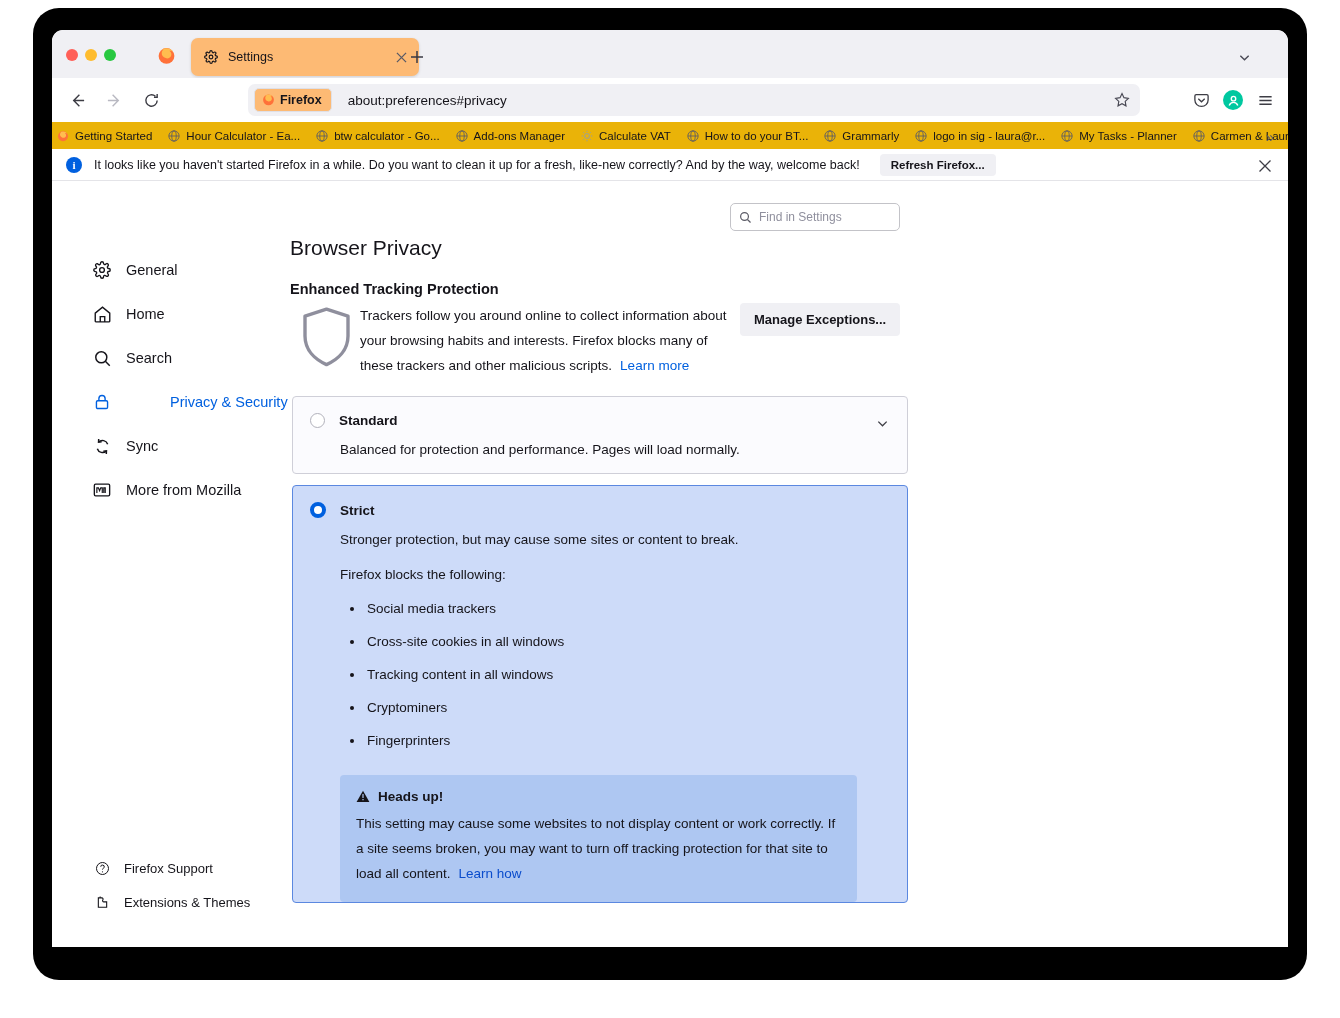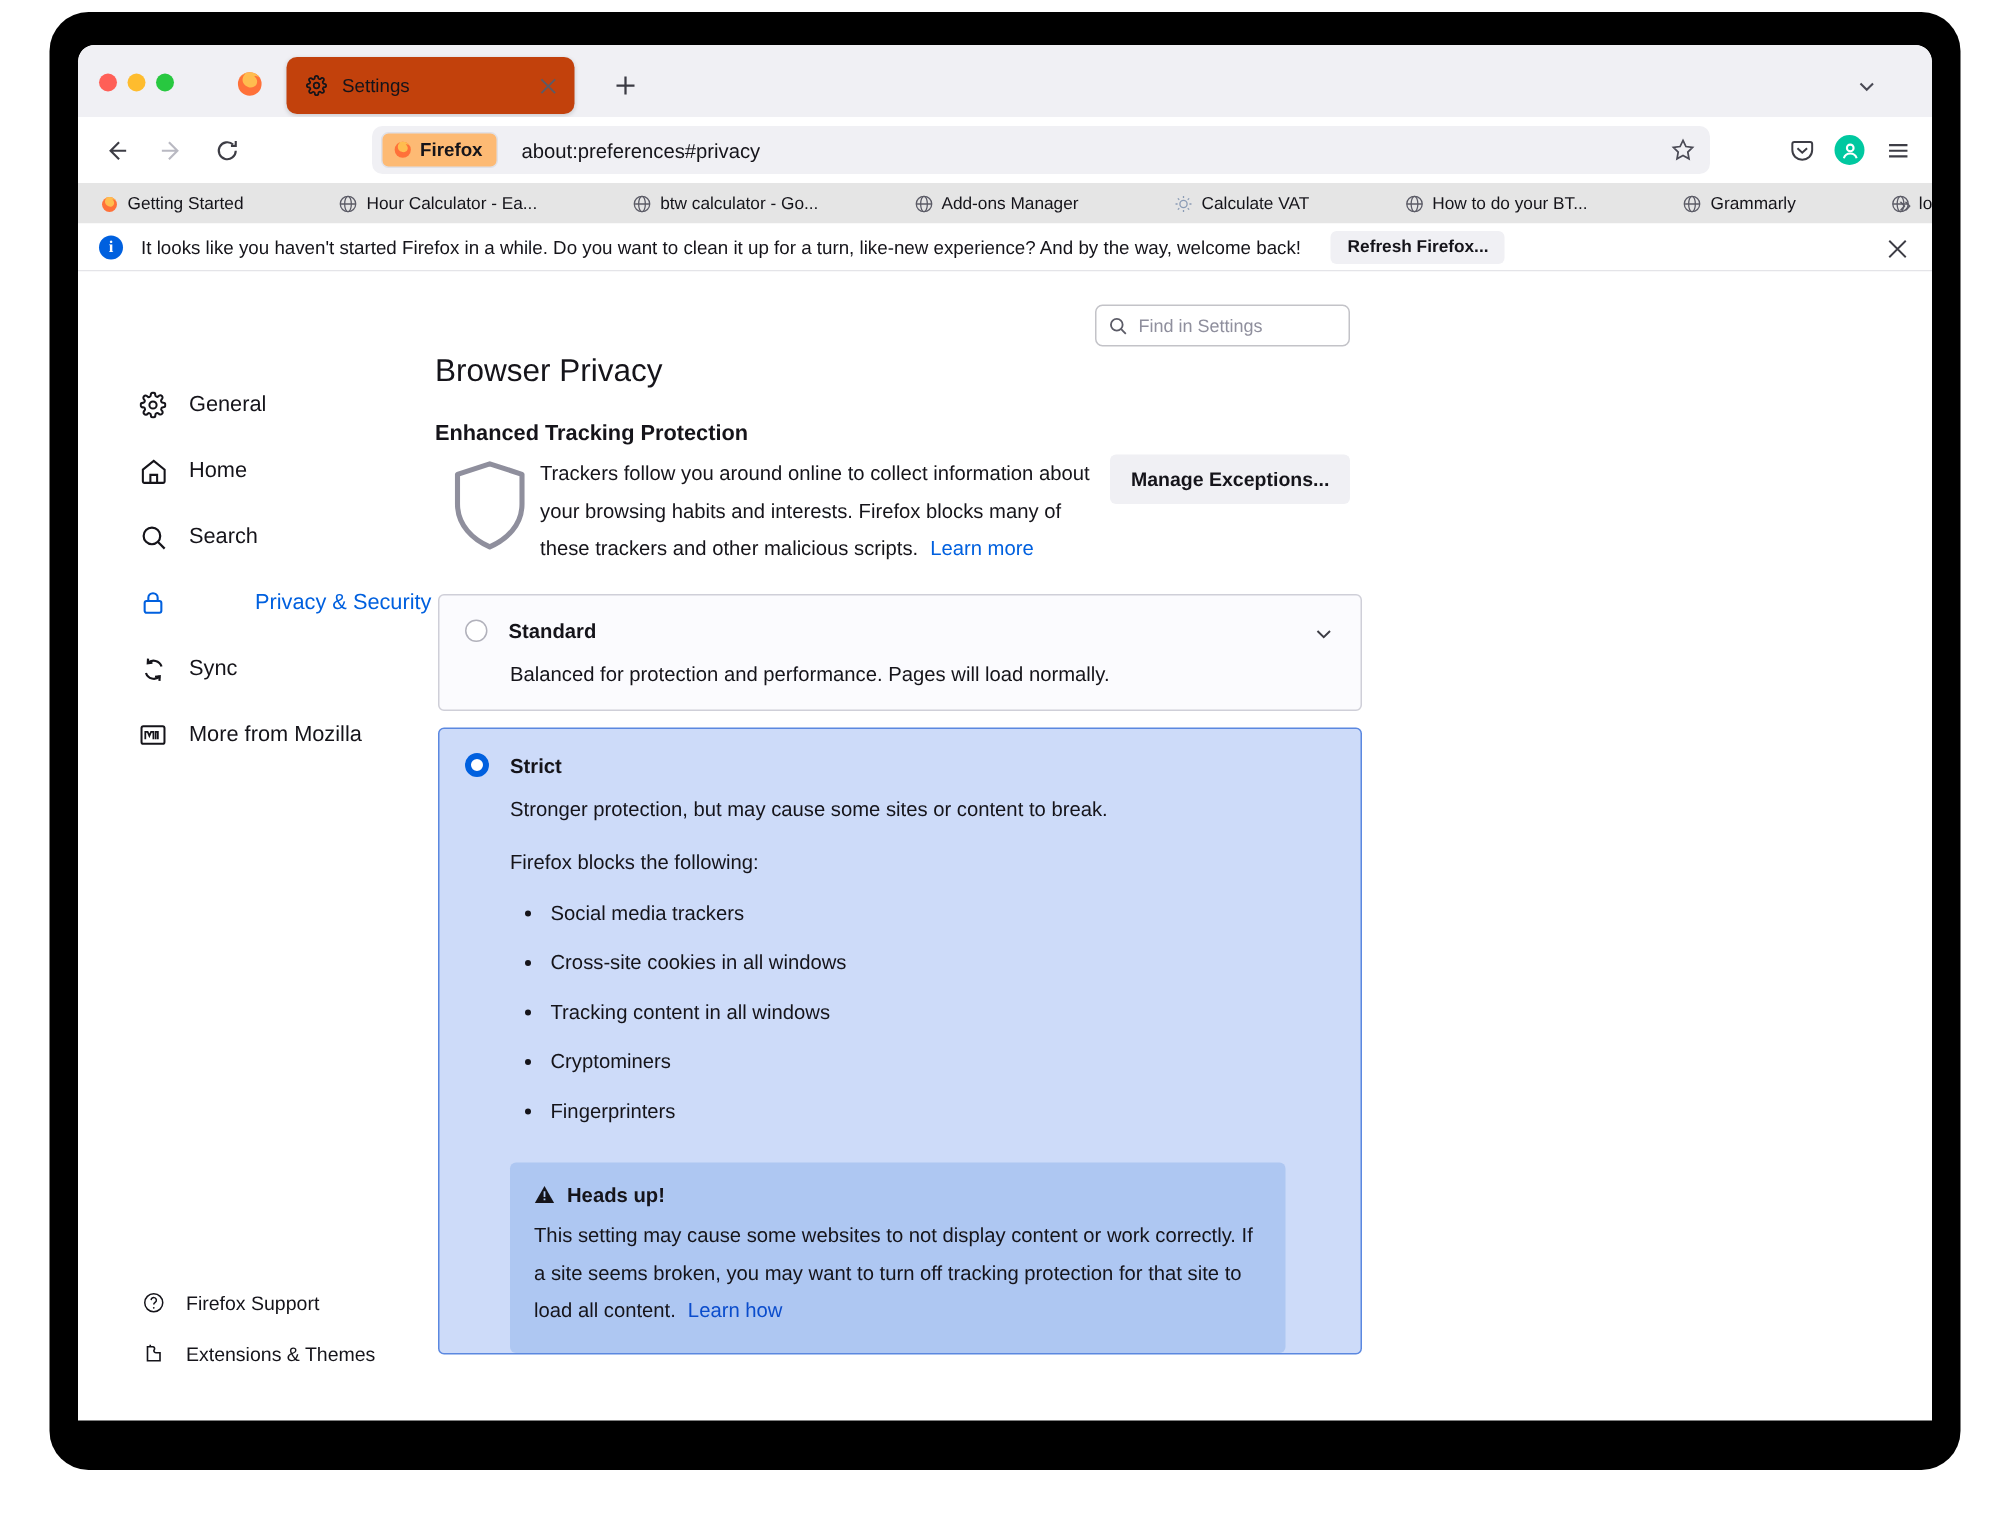--- a/index.html
+++ b/index.html
@@ -44,22 +44,22 @@
   .traffic.green  { left: 52px; background: #28c840; }
 
   #fox-logo {
     position: absolute; left: 105px; top: 16px;
     width: 19px; height: 19px; font-size: 17px; line-height: 19px;
     text-align: center;
   }
 
   #tab {
     position: absolute; left: 139px; top: 8px;
-    width: 192px; height: 38px;
-    background: #c2410c;
+    width: 228px; height: 38px;
+    background: #fdba74;
     border-radius: 7px;
     box-shadow: 0 1px 3px rgba(0,0,0,.14);
     display: flex; align-items: center;
   }
   #tab .tab-favicon { margin-left: 12px; width: 16px; height: 16px; display:flex; align-items:center; justify-content:center;}
   #tab .tab-title {
     margin-left: 9px; font-size: 12.5px; color: #15141a;
     white-space: nowrap; overflow: hidden; text-overflow: ellipsis; flex: 1;
   }
   #tab .tab-close {
@@ -130,26 +130,24 @@
   }
   #avatar-ico {
     width: 20px; height: 20px; border-radius: 50%;
     background: #00c8a0;
     display: flex; align-items: center; justify-content: center;
   }
 
   
   #bookmarks {
     height: 27px;
-    background: #e5e5e5;
-    display: flex; align-items: center;
-    padding-left: 10px;
+    background: #eab308;
+    display: flex; align-items: center;
     position: relative;
     overflow: hidden;
-    gap: 48px;
   }
   .bm {
     display: flex; align-items: center;
     margin-right: 7px;
     padding: 3px 4px;
     border-radius: 4px;
     flex: none;
   }
   .bm .bm-ico {
     width: 14px; height: 14px; margin-right: 5px;
@@ -579,21 +577,21 @@
           </svg>
       </span>
       <span class="bm-lbl">Carmen &amp; Laura - Pl...</span>
     </div>
 
     <div id="bm-overflow">»</div>
   </div>
 
   <div id="notif">
     <span id="notif-icon">i</span>
-    <span id="notif-text">It looks like you haven't started Firefox in a while. Do you want to clean it up for a turn, like-new experience? And by the way, welcome back!</span>
+    <span id="notif-text">It looks like you haven't started Firefox in a while. Do you want to clean it up for a fresh, like-new correctly? And by the way, welcome back!</span>
     <button id="notif-btn">Refresh Firefox...</button>
     <span id="notif-close">
       <svg width="14" height="14" viewBox="0 0 14 14" stroke="#3d3d45" stroke-width="1.3">
         <path d="M1.5 1.5 L12.5 12.5 M12.5 1.5 L1.5 12.5"></path>
       </svg>
     </span>
   </div>
 
   <div id="page">
 

